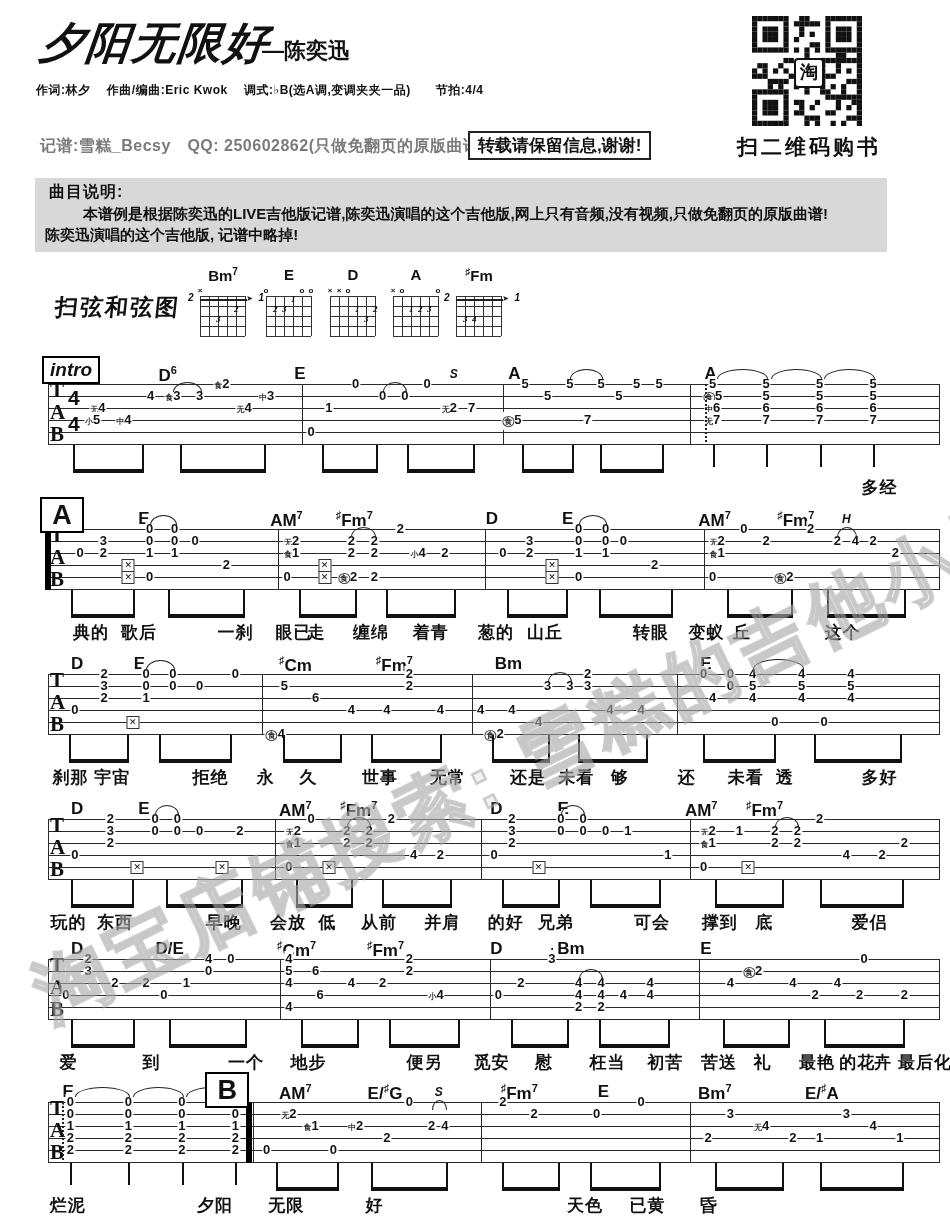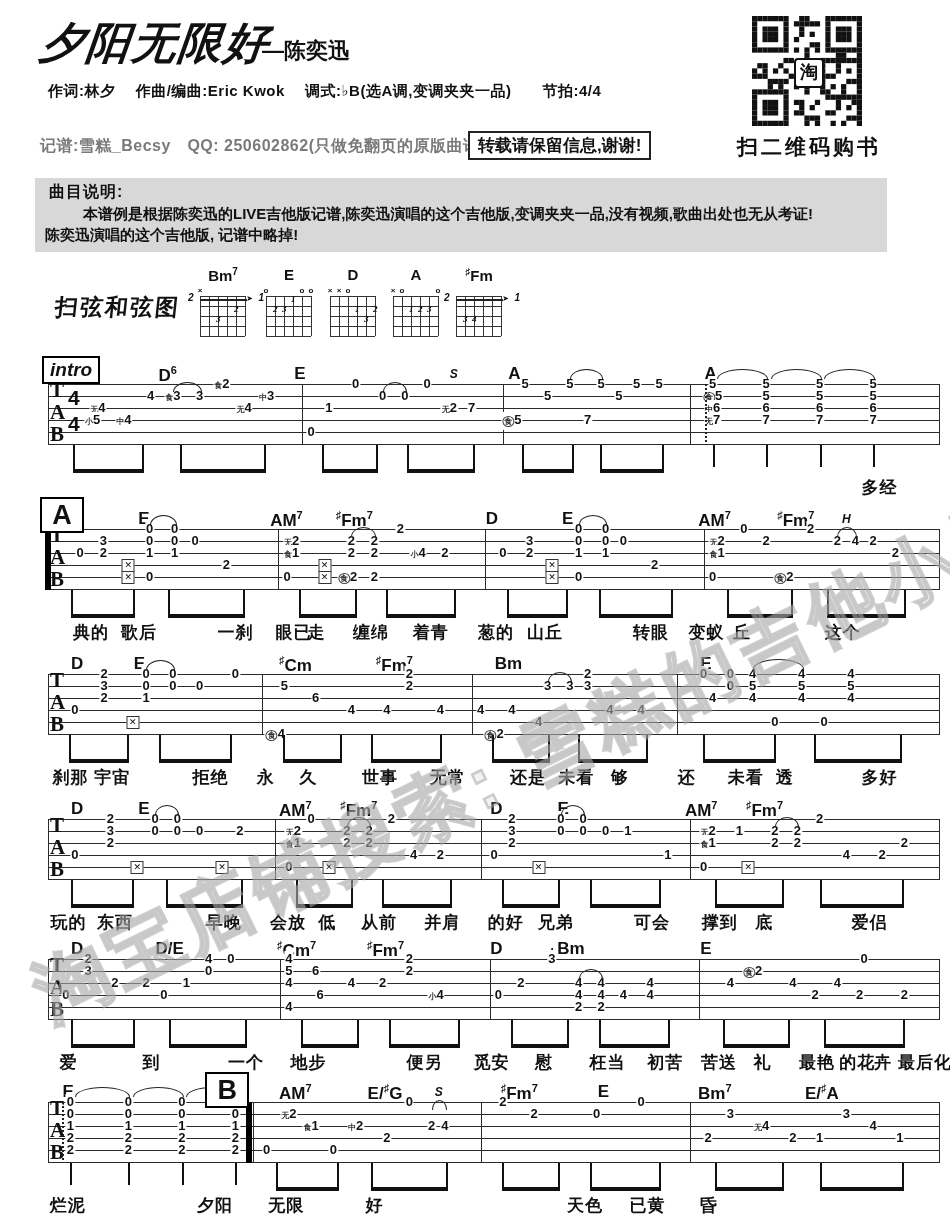--- a/index.html
+++ b/index.html
@@ -3,21 +3,21 @@
 <meta charset="utf-8">
 <style>
   html,body{margin:0;padding:0;background:#e8e8e8;}
   #page{position:relative;width:950px;height:1229px;background:#fff;overflow:hidden;
         font-family:"Liberation Sans","DejaVu Sans",sans-serif;color:#111;}
   .abs{position:absolute;}
   
   #title{left:40px;top:14px;font-size:44px;font-weight:900;font-style:italic;
          font-family:"Liberation Serif","DejaVu Serif",serif;transform:skewX(-6deg);letter-spacing:2px;}
   #artist{left:262px;top:36px;font-size:22px;font-weight:700;}
-  #credits{left:48px;top:82px;font-size:15px;font-weight:700;letter-spacing:.5px;}
+  #credits{left:36px;top:82px;font-size:12px;font-weight:700;letter-spacing:.5px;}
   #sourceline{left:40px;top:108px;font-size:18px;font-weight:800;}
   #notation{left:40px;top:136px;font-size:16px;font-weight:800;color:#7a7a7a;letter-spacing:.5px;}
   #repostbox{left:468px;top:131px;border:2px solid #222;padding:1px 8px;font-size:17px;font-weight:700;background:#fff;}
   #qr{left:752px;top:16px;width:110px;height:110px;}
   #qrcenter{left:794px;top:58px;width:26px;height:26px;background:#fff;border:2px solid #111;border-radius:4px;
             font-size:18px;font-weight:900;text-align:center;line-height:24px;}
   #qrcaption{left:737px;top:133px;font-size:21px;font-weight:900;letter-spacing:3px;}
   
   #notesbox{left:35px;top:178px;width:852px;height:74px;background:#d8d8d8;}
   #notesbox .t{position:absolute;left:14px;top:4px;font-size:16px;font-weight:900;letter-spacing:1px;}
@@ -288,21 +288,21 @@
         <rect x="60" y="100" width="5" height="5" fill="#111"></rect>
         <rect x="75" y="100" width="5" height="5" fill="#111"></rect>
         <rect x="85" y="100" width="5" height="5" fill="#111"></rect>
         <rect x="100" y="100" width="5" height="5" fill="#111"></rect>
       </svg></div>
   <div class="abs" id="qrcenter">淘</div>
   <div class="abs" id="qrcaption">扫二维码购书</div>
 
   <div class="abs" id="notesbox">
     <div class="t">曲目说明:</div>
-    <div class="l1">本谱例是根据陈奕迅的LIVE吉他版记谱,陈奕迅演唱的这个吉他版,变调夹夹一品,没有视频,歌曲出处也无从考证!</div>
+    <div class="l1">本谱例是根据陈奕迅的LIVE吉他版记谱,陈奕迅演唱的这个吉他版,网上只有音频,没有视频,只做免翻页的原版曲谱!</div>
     <div class="l2">陈奕迅演唱的这个吉他版, 记谱中略掉!</div>
   </div>
 
   <div class="abs" id="strumlabel">扫弦和弦图</div>
   <div class="abs" id="diagrams" style="left:0;top:268px;width:950px;height:80px;">
       <div class="cdiag" style="left: 192px; top: 0px;">
         <div class="nm"><span>Bm</span><sup>7</sup></div>
         <div class="grid">
           <div class="vl" style="left: 0px;"></div>
           <div class="vl" style="left: 9px;"></div>

